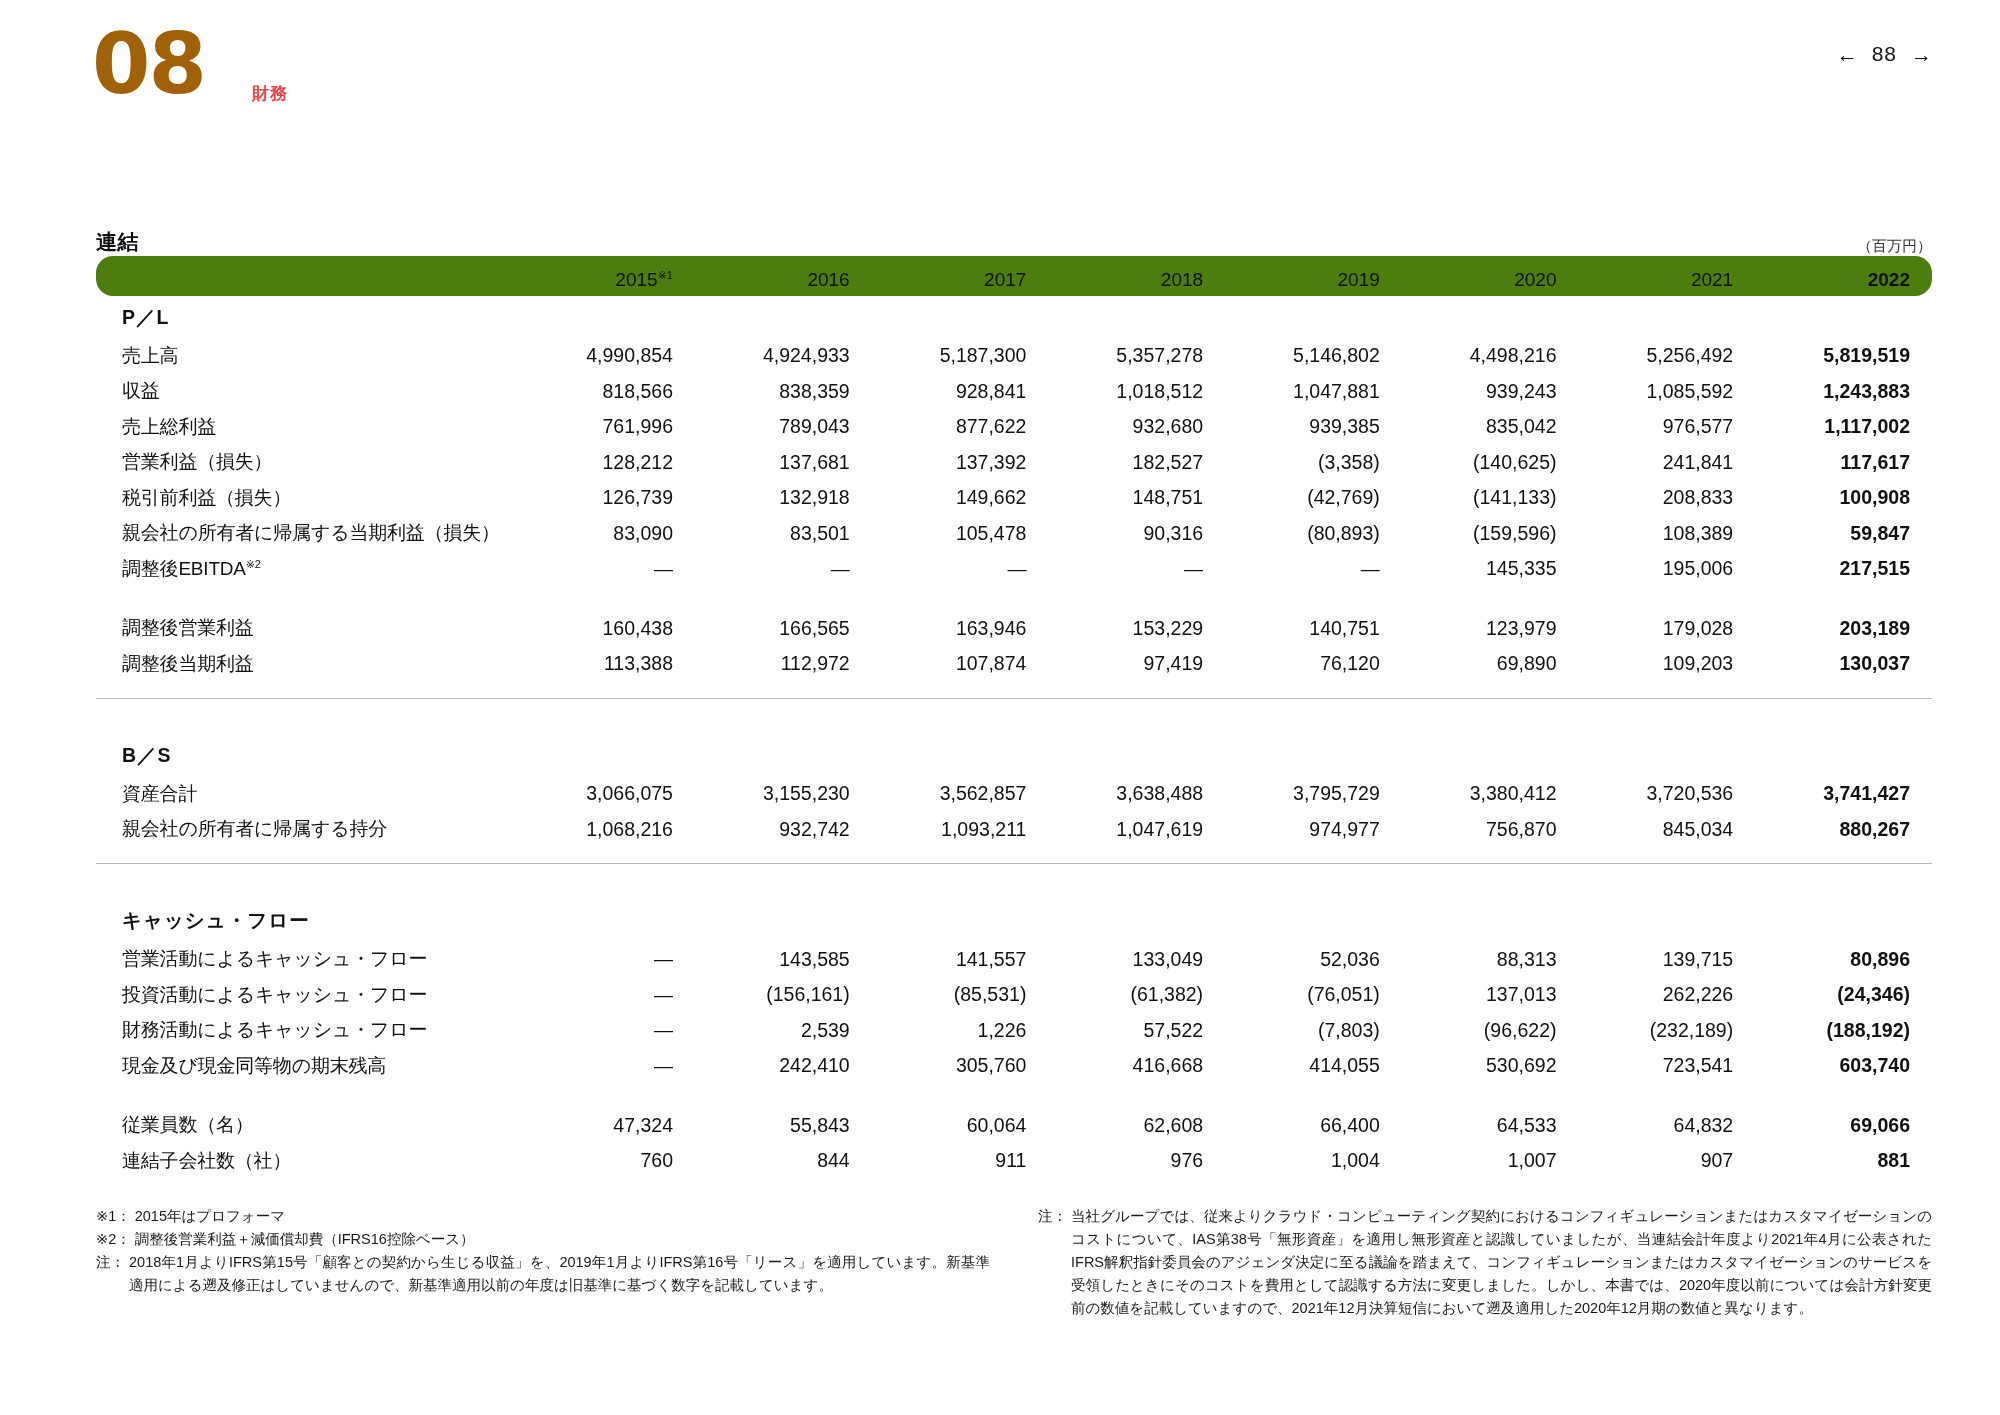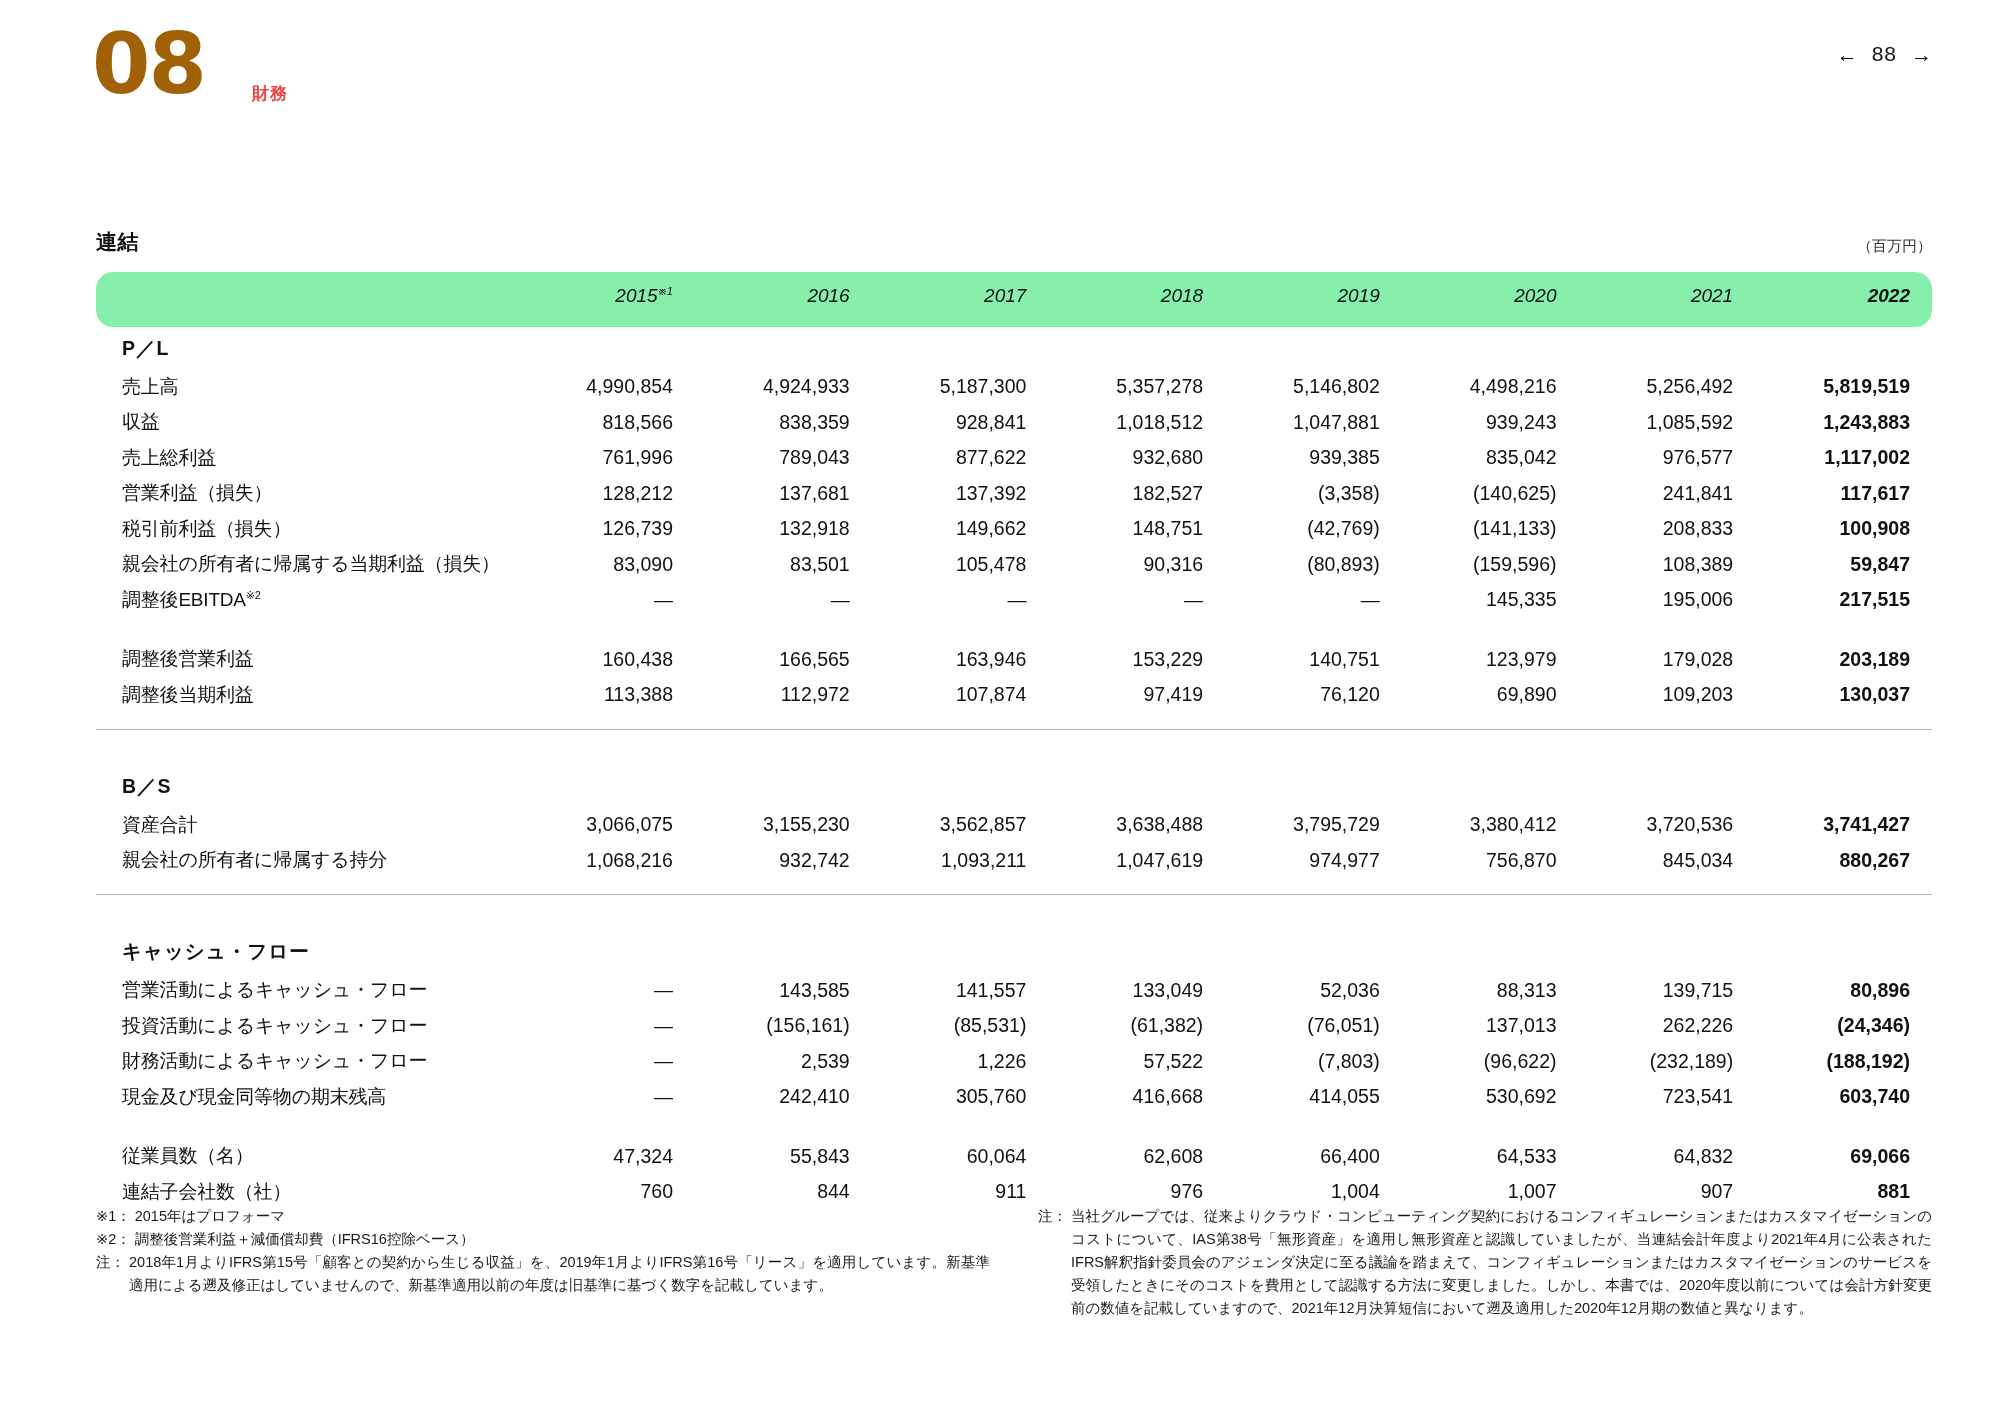--- a/index.html
+++ b/index.html
@@ -73,21 +73,21 @@
   .sheet {
     position: absolute;
     left: 96px;
     right: 68px;
     top: 228px;
   }
   .sheet-caption-row {
     display: flex;
     align-items: flex-end;
     justify-content: space-between;
-    margin-bottom: 16px;
+    margin-bottom: 0;
   }
   .sheet-title {
     font-size: 21px;
     font-weight: 700;
     color: #111;
     letter-spacing: .5px;
   }
   .unit-note {
     font-size: 15px;
     color: #333;
@@ -96,29 +96,28 @@
   table.fin {
     width: 100%;
     border-collapse: collapse;
     table-layout: fixed;
     font-size: 19.5px;
   }
   table.fin col.label { width: 23.0%; }
   table.fin col.yr    { width: 9.625%; }
 
   thead th {
-    background: #86efac;
+    background: #4d7c0f;
     font-weight: 400;
     font-size: 19px;
     color: #111;
     text-align: right;
-    padding: 11px 22px 18px 0;
+    padding: 11px 22px 3px 0;
     height: 26px;
     vertical-align: middle;
-    font-style: italic;
   }
   thead th.label-head {
     text-align: left;
     padding-left: 26px;
     border-top-left-radius: 17px;
     border-bottom-left-radius: 17px;
   }
   thead th.last {
     border-top-right-radius: 17px;
     border-bottom-right-radius: 17px;

